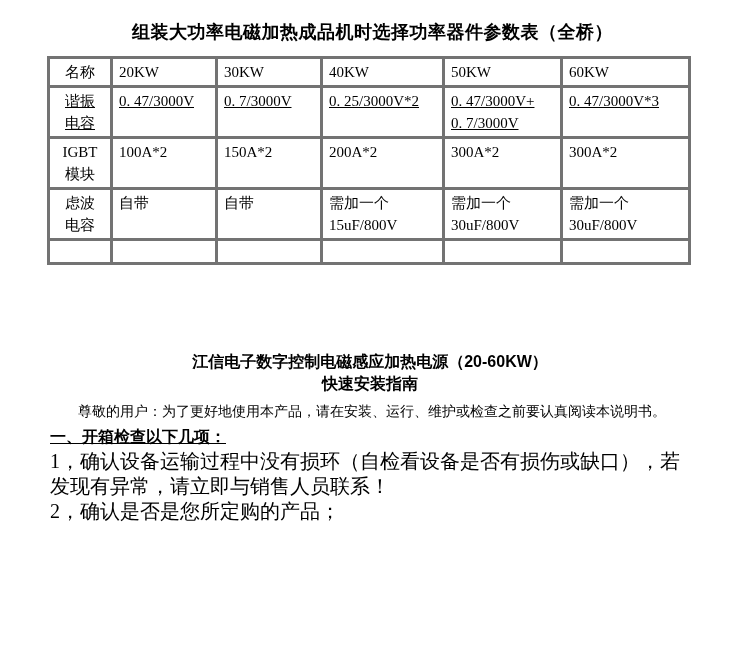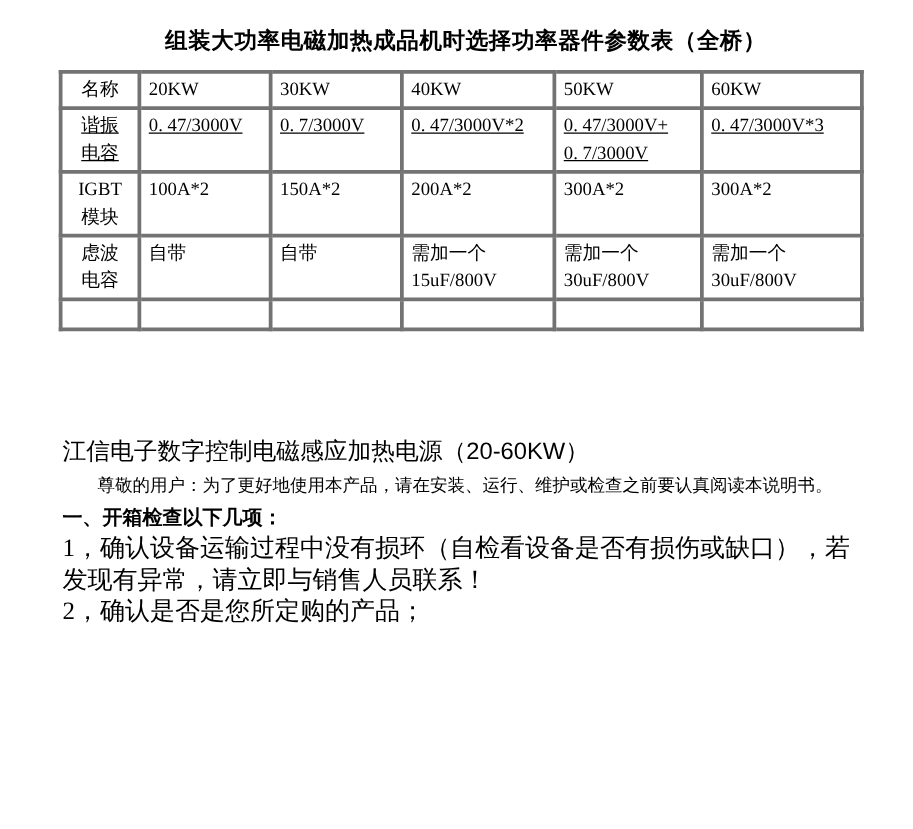--- a/index.html
+++ b/index.html
@@ -43,37 +43,39 @@
   tr.r-cap   { height: 47px; text-decoration: underline; }
   tr.r-igbt  { height: 43px; }
   tr.r-filt  { height: 45px; }
   tr.r-bar   { height: 45px; }
   tr.r-empty { height: 24px; }
   .guide {
     margin-top: 86px;
     padding: 0 40px 0 50px;
   }
   .g-head {
+    text-align: center;
     font-family: "Liberation Sans", sans-serif;
-    font-weight: normal;
-    font-size: 19px;
+    font-weight: bold;
+    font-size: 16px;
     line-height: 22px;
   }
   .g-intro {
     margin: 4px 0 0 0;
     font-size: 14px;
     line-height: 25px;
     text-indent: 2em;
   }
   .g-section {
     margin: 0;
     font-family: "Liberation Sans", sans-serif;
     font-weight: bold;
     font-size: 16px;
     line-height: 25px;
+    text-decoration: underline;
   }
   .g-item {
     margin: 0;
     font-size: 20px;
     line-height: 25px;
   }
 </style>
 </head>
 <body>
 
@@ -97,21 +99,21 @@
         <td>30KW</td>
         <td>40KW</td>
         <td>50KW</td>
         <td>60KW</td>
       </tr>
       <tr class="r-cap">
         <td class="lbl">谐振
 电容</td>
         <td>0. 47/3000V</td>
         <td>0. 7/3000V</td>
-        <td>0. 47/3000V*2</td>
+        <td>0. 25/3000V*2</td>
         <td>0. 47/3000V+
 0. 7/3000V</td>
         <td>0. 47/3000V*3</td>
       </tr>
       <tr class="r-igbt">
         <td class="lbl">IGBT
 模块</td>
         <td>100A*2</td>
         <td>150A*2</td>
         <td>200A*2</td>
@@ -136,20 +138,21 @@
         <td></td>
         <td></td>
         <td></td>
         <td></td>
       </tr>
     </tbody>
   </table>
 
   <div class="guide">
     <div class="g-head">江信电子数字控制电磁感应加热电源（20-60KW）</div>
+    <div class="g-head">快速安装指南</div>
     <p class="g-intro">尊敬的用户：为了更好地使用本产品，请在安装、运行、维护或检查之前要认真阅读本说明书。</p>
     <p class="g-section">一、开箱检查以下几项：</p>
     <p class="g-item">1，确认设备运输过程中没有损环（自检看设备是否有损伤或缺口），若发现有异常，请立即与销售人员联系！</p>
     <p class="g-item">2，确认是否是您所定购的产品；</p>
 
   </div>
 
 </div>
 
 </body></html>

